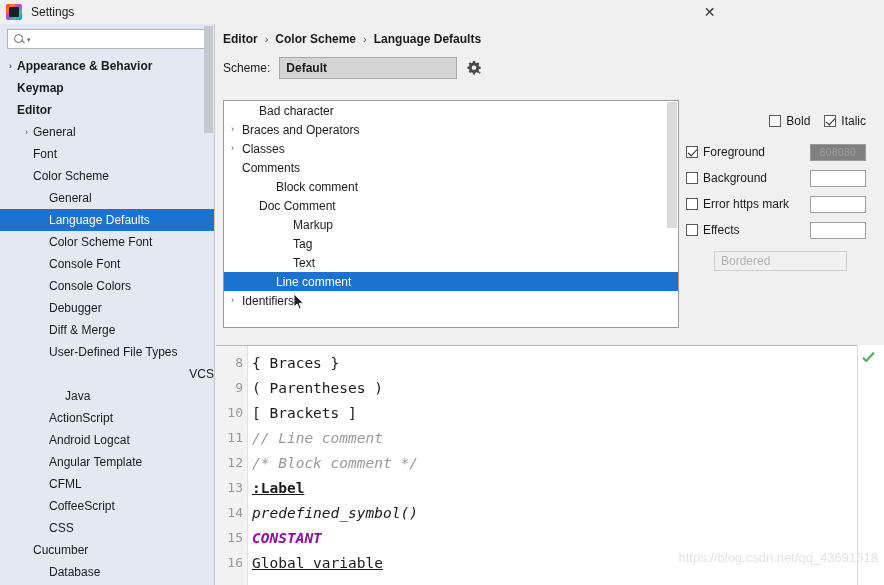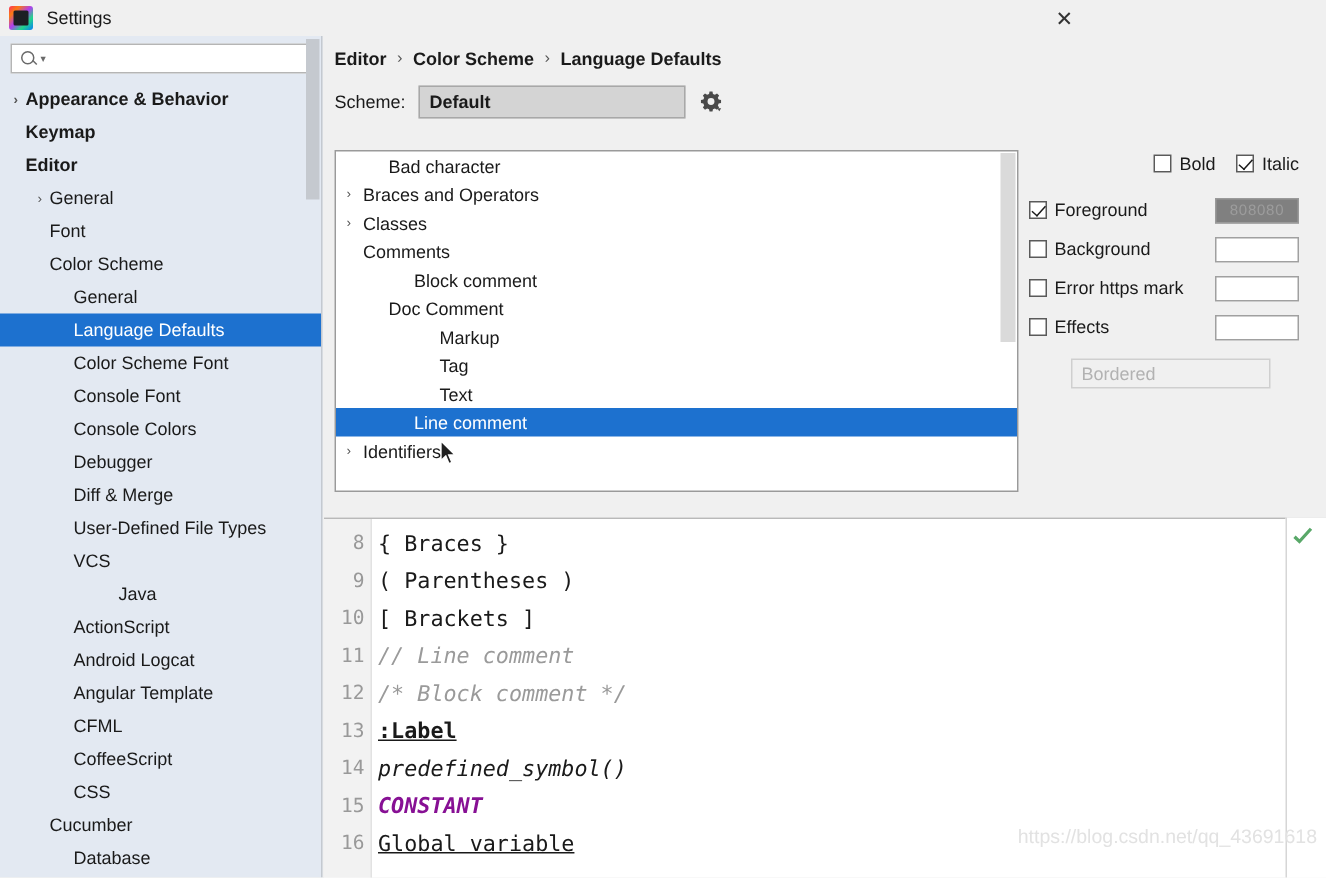--- a/index.html
+++ b/index.html
@@ -134,21 +134,21 @@
     position: absolute; right: 1px; top: 1px; width: 10px; height: 126px;
     background: #dadada;
   }
   .cursor-arrow {
     position: absolute; left: 70px; top: 193px;
     width: 11px; height: 16px; pointer-events: none;
   }
 
   
   .controls {
-    position: absolute; left: 470px; top: 76px; width: 190px;
+    position: absolute; left: 470px; top: 88px; width: 190px;
   }
   .fontstyle-row {
     display: flex; justify-content: flex-end; gap: 14px;
     height: 18px; align-items: center; margin-bottom: 9px;
     padding-right: 10px;
   }
   .cb { display: flex; align-items: center; gap: 5px; font-size: 12px; }
   .box {
     width: 12px; height: 12px; border: 1px solid #5a5a5a; background: #fff;
     flex: none; position: relative;
@@ -292,25 +292,25 @@
           <span>Debugger</span>
         </div>
         <div class="tree-row" style="padding-left: 36px;">
           <span class="arrow spacer">&nbsp;</span>
           <span>Diff &amp; Merge</span>
         </div>
         <div class="tree-row" style="padding-left: 36px;">
           <span class="arrow spacer">&nbsp;</span>
           <span>User-Defined File Types</span>
         </div>
-        <div class="tree-row" style="padding-left: 36px;">
+        <div class="tree-row" style="padding-left: 36px; justify-content: flex-end;">
           <span class="arrow spacer">&nbsp;</span>
           <span>VCS</span>
         </div>
-        <div class="tree-row" style="padding-left: 38px; gap: 28px;">
+        <div class="tree-row" style="padding-left: 52px;">
           <span class="arrow spacer">&nbsp;</span>
           <span>Java</span>
         </div>
         <div class="tree-row" style="padding-left: 36px;">
           <span class="arrow spacer">&nbsp;</span>
           <span>ActionScript</span>
         </div>
         <div class="tree-row" style="padding-left: 36px;">
           <span class="arrow spacer">&nbsp;</span>
           <span>Android Logcat</span>

